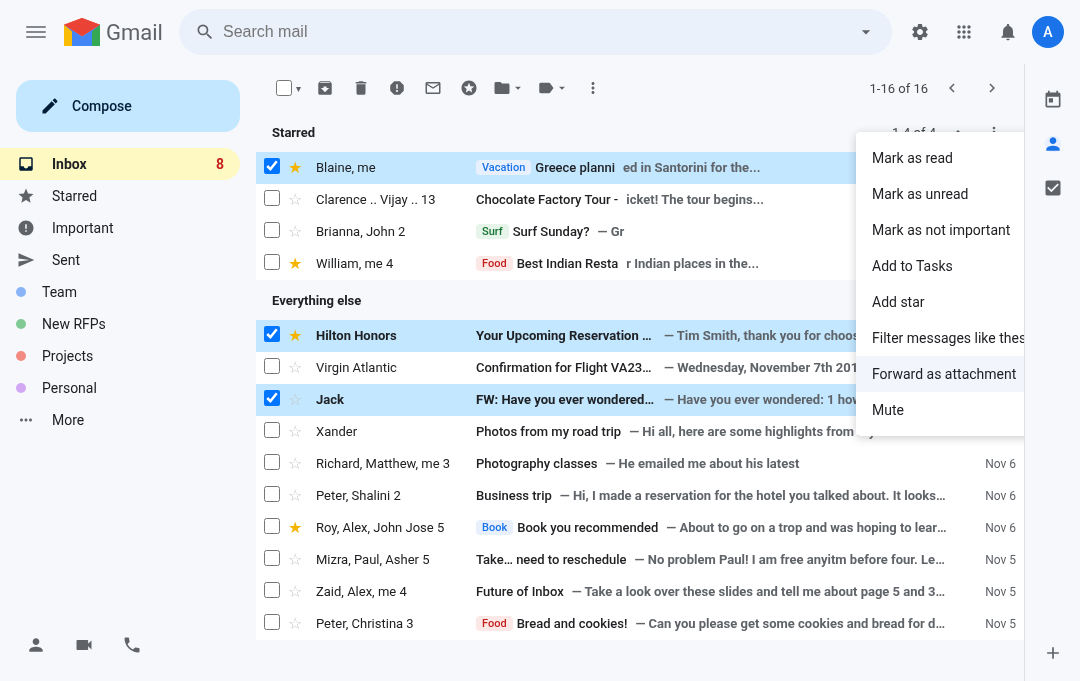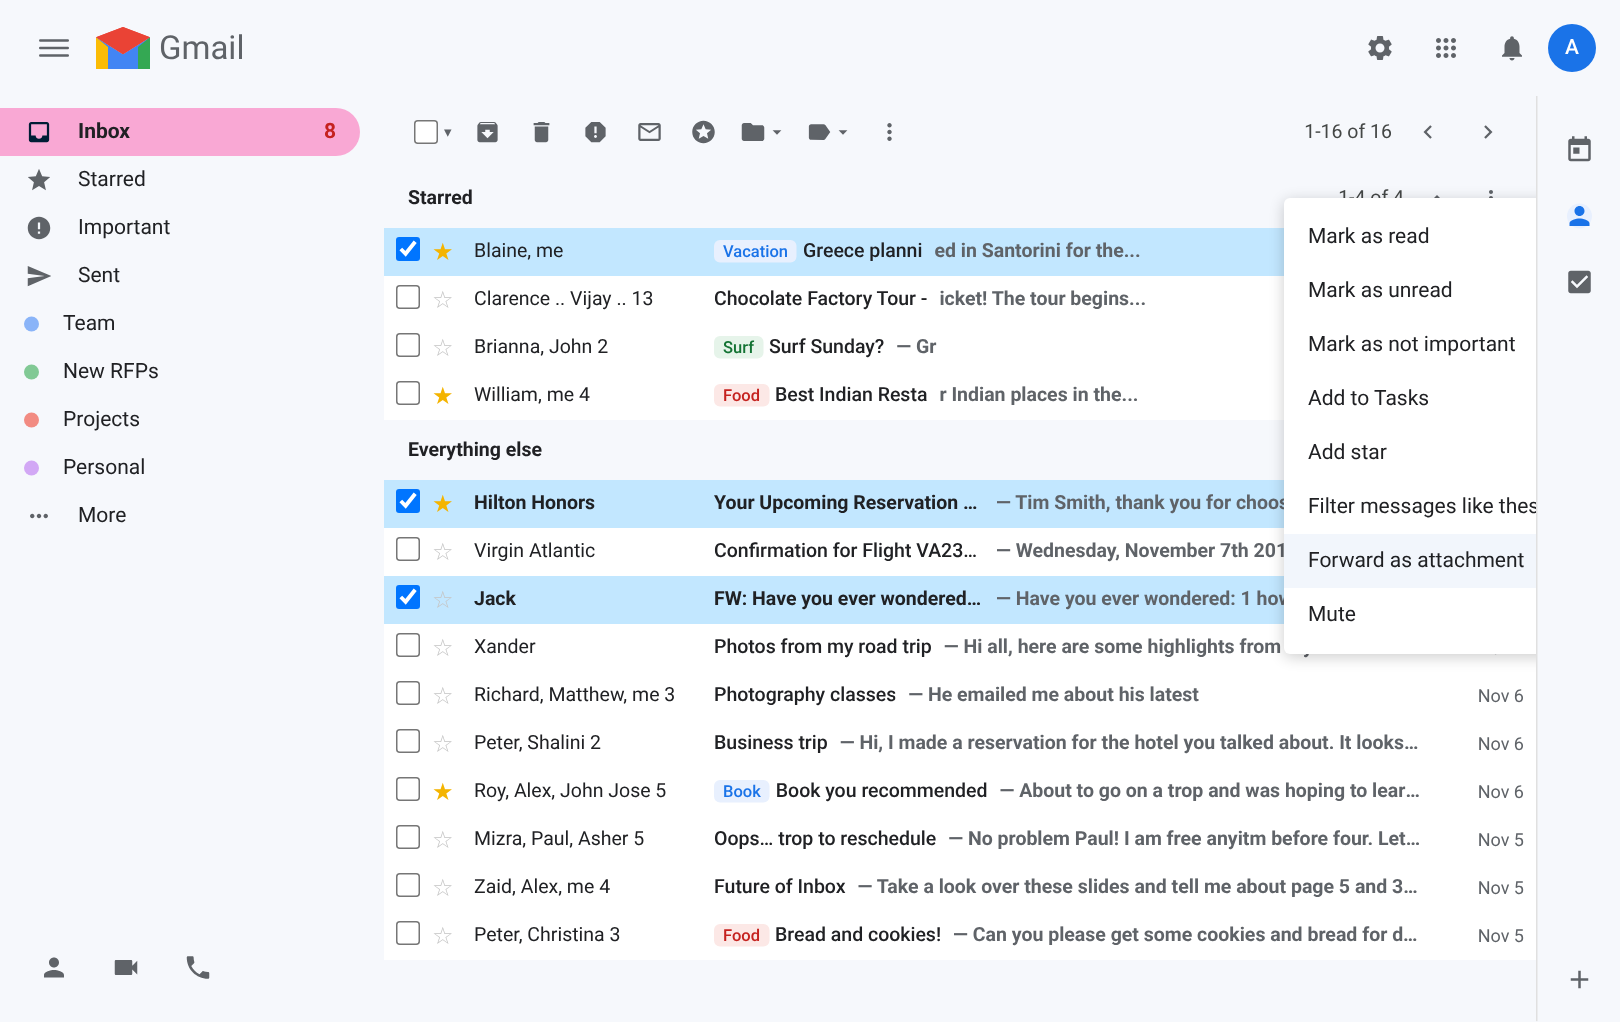--- a/index.html
+++ b/index.html
@@ -16,21 +16,21 @@
     .topbar-icon-btn { width: 40px; height: 40px; display: flex; align-items: center; justify-content: center; border-radius: 50%; cursor: pointer; color: #5f6368; }
     .avatar { width: 32px; height: 32px; border-radius: 50%; background: #1a73e8; color: white; display: flex; align-items: center; justify-content: center; font-size: 14px; font-weight: 500; }
 
     
     .main-layout { display: flex; flex: 1; overflow: hidden; }
 
     
     .sidebar { width: 256px; flex-shrink: 0; padding: 8px 0; overflow-y: auto; background: #f6f8fc; }
     .compose-btn { display: flex; align-items: center; gap: 12px; margin: 8px 16px 16px 16px; padding: 16px 24px; background: #c2e7ff; border-radius: 16px; cursor: pointer; font-size: 14px; font-weight: 500; color: #001d35; }
     .nav-item { display: flex; align-items: center; height: 32px; padding: 0 16px 0 16px; border-radius: 0 16px 16px 0; cursor: pointer; font-size: 14px; color: #202124; margin-right: 16px; position: relative; }
-    .nav-item.active { background: #f9a8d4; font-weight: 700; justify-content: space-between; }
+    .nav-item.active { background: #fef9c3; font-weight: 700; justify-content: space-between; }
     .nav-item-label { flex: 1; }
     .nav-item-count { color: #202124; font-size: 14px; font-weight: 700; margin-left: auto; }
     .nav-icon { width: 20px; margin-right: 16px; display: flex; align-items: center; justify-content: center; color: #444746; }
     .nav-item.active .nav-icon { color: #001d35; }
     .nav-label-dot { width: 10px; height: 10px; border-radius: 50%; margin-right: 16px; }
 
     
     .right-panel { flex: 1; display: flex; flex-direction: column; overflow: hidden; position: relative; }
 
     
@@ -93,20 +93,29 @@
   <div class="gmail-logo">
     <svg width="36" height="28" viewBox="0 0 36 28">
         <path fill="#4285F4" d="M0 28V6.8L18 18.2 36 6.8V28H0z"></path>
         <path fill="#EA4335" d="M0 6.8L18 18.2 36 6.8 18 0 0 6.8z"></path>
         <path fill="#FBBC05" d="M0 6.8V28H8V13.4L0 6.8z"></path>
         <path fill="#34A853" d="M36 6.8V28h-8V13.4L36 6.8z"></path>
         <path fill="#EA4335" d="M0 6.8L18 0 36 6.8 18 18.2 0 6.8z"></path>
       </svg>
     <span style="font-size:22px; color:#5f6368; margin-left:2px;">Gmail</span>
   </div>
+  <div class="search-bar">
+    <svg width="20" height="20" viewBox="0 0 24 24" fill="#5f6368">
+        <path d="M15.5 14h-.79l-.28-.27A6.47 6.47 0 0016 9.5 6.5 6.5 0 109.5 16c1.61 0 3.09-.59 4.23-1.57l.27.28v.79l5 4.99L20.49 19l-4.99-5zm-6 0C7.01 14 5 11.99 5 9.5S7.01 5 9.5 5 14 7.01 14 9.5 11.99 14 9.5 14z"></path>
+      </svg>
+    <input type="text" placeholder="Search mail" style="">
+    <svg class="search-dropdown" width="20" height="20" viewBox="0 0 24 24" fill="#5f6368">
+        <path d="M7 10l5 5 5-5z"></path>
+      </svg>
+  </div>
   <div class="topbar-right">
     <div class="topbar-icon-btn">
       <svg width="20" height="20" viewBox="0 0 24 24" fill="#5f6368">
           <path d="M19.14 12.94c.04-.3.06-.61.06-.94 0-.32-.02-.64-.07-.94l2.03-1.58c.18-.14.23-.41.12-.61l-1.92-3.32c-.12-.22-.37-.29-.59-.22l-2.39.96c-.5-.38-1.03-.7-1.62-.94l-.36-2.54c-.04-.24-.24-.41-.48-.41h-3.84c-.24 0-.43.17-.47.41l-.36 2.54c-.59.24-1.13.57-1.62.94l-2.39-.96c-.22-.08-.47 0-.59.22L2.74 8.87c-.12.21-.08.47.12.61l2.03 1.58c-.05.3-.09.63-.09.94s.02.64.07.94l-2.03 1.58c-.18.14-.23.41-.12.61l1.92 3.32c.12.22.37.29.59.22l2.39-.96c.5.38 1.03.7 1.62.94l.36 2.54c.05.24.24.41.48.41h3.84c.24 0 .44-.17.47-.41l.36-2.54c.59-.24 1.13-.56 1.62-.94l2.39.96c.22.08.47 0 .59-.22l1.92-3.32c.12-.22.07-.47-.12-.61l-2.01-1.58zM12 15.6c-1.98 0-3.6-1.62-3.6-3.6s1.62-3.6 3.6-3.6 3.6 1.62 3.6 3.6-1.62 3.6-3.6 3.6z"></path>
         </svg>
     </div>
     <div class="topbar-icon-btn">
       <svg width="20" height="20" viewBox="0 0 24 24" fill="#5f6368">
           <path d="M6 8c1.1 0 2-.9 2-2s-.9-2-2-2-2 .9-2 2 .9 2 2 2zm0 2c-1.1 0-2 .9-2 2s.9 2 2 2 2-.9 2-2-.9-2-2-2zm0 6c-1.1 0-2 .9-2 2s.9 2 2 2 2-.9 2-2-.9-2-2-2zm6-12c-1.1 0-2 .9-2 2s.9 2 2 2 2-.9 2-2-.9-2-2-2zm0 6c-1.1 0-2 .9-2 2s.9 2 2 2 2-.9 2-2-.9-2-2-2zm0 6c-1.1 0-2 .9-2 2s.9 2 2 2 2-.9 2-2-.9-2-2-2zm6-12c-1.1 0-2 .9-2 2s.9 2 2 2 2-.9 2-2-.9-2-2-2zm0 6c-1.1 0-2 .9-2 2s.9 2 2 2 2-.9 2-2-.9-2-2-2zm0 6c-1.1 0-2 .9-2 2s.9 2 2 2 2-.9 2-2-.9-2-2-2z"></path>
         </svg>
@@ -116,20 +125,26 @@
           <path d="M12 22c1.1 0 2-.9 2-2h-4c0 1.1.9 2 2 2zm6-6v-5c0-3.07-1.64-5.64-4.5-6.32V4c0-.83-.67-1.5-1.5-1.5s-1.5.67-1.5 1.5v.68C7.63 5.36 6 7.92 6 11v5l-2 2v1h16v-1l-2-2z"></path>
         </svg>
     </div>
     <div class="avatar">A</div>
   </div>
 </div>
 
 <div class="main-layout">
 
   <div class="sidebar">
+    <div class="compose-btn">
+      <svg width="20" height="20" viewBox="0 0 24 24" fill="#001d35">
+          <path d="M3 17.25V21h3.75L17.81 9.94l-3.75-3.75L3 17.25zM20.71 7.04c.39-.39.39-1.02 0-1.41l-2.34-2.34c-.39-.39-1.02-.39-1.41 0l-1.83 1.83 3.75 3.75 1.83-1.83z"></path>
+        </svg>
+      <span>Compose</span>
+    </div>
 
     <div class="nav-item active">
       <span class="nav-icon">
         <svg width="18" height="18" viewBox="0 0 24 24" fill="#001d35">
             <path d="M19 3H5c-1.1 0-2 .9-2 2v14c0 1.1.9 2 2 2h14c1.1 0 2-.9 2-2V5c0-1.1-.9-2-2-2zm0 12h-4c0 1.66-1.34 3-3 3s-3-1.34-3-3H5V5h14v10z"></path>
           </svg>
       </span>
       <span class="nav-item-label">Inbox</span>
       <span class="nav-item-count" style="color:#c5221f;">8</span>
     </div>
@@ -414,21 +429,21 @@
         <span class="email-tag tag-book">Book</span>
         <span class="email-subject">Book you recommended</span>
         <span class="email-snippet">— About to go on a trop and was hoping to learn more a...</span>
         <span class="email-time">Nov 6</span>
       </div>
 
       <div class="email-row read">
         <div class="row-checkbox"><input type="checkbox" style=""></div>
         <div class="row-star">☆</div>
         <span class="email-sender">Mizra, Paul, Asher 5</span>
-        <span class="email-subject">Oops… trop to reschedule</span>
+        <span class="email-subject">Take… need to reschedule</span>
         <span class="email-snippet">— No problem Paul! I am free anyitm before four. Let me kno...</span>
         <span class="email-time">Nov 5</span>
       </div>
 
       <div class="email-row read">
         <div class="row-checkbox"><input type="checkbox" style=""></div>
         <div class="row-star">☆</div>
         <span class="email-sender">Zaid, Alex, me 4</span>
         <span class="email-subject">Future of Inbox</span>
         <span class="email-snippet">— Take a look over these slides and tell me about page 5 and 32. I think...</span>

